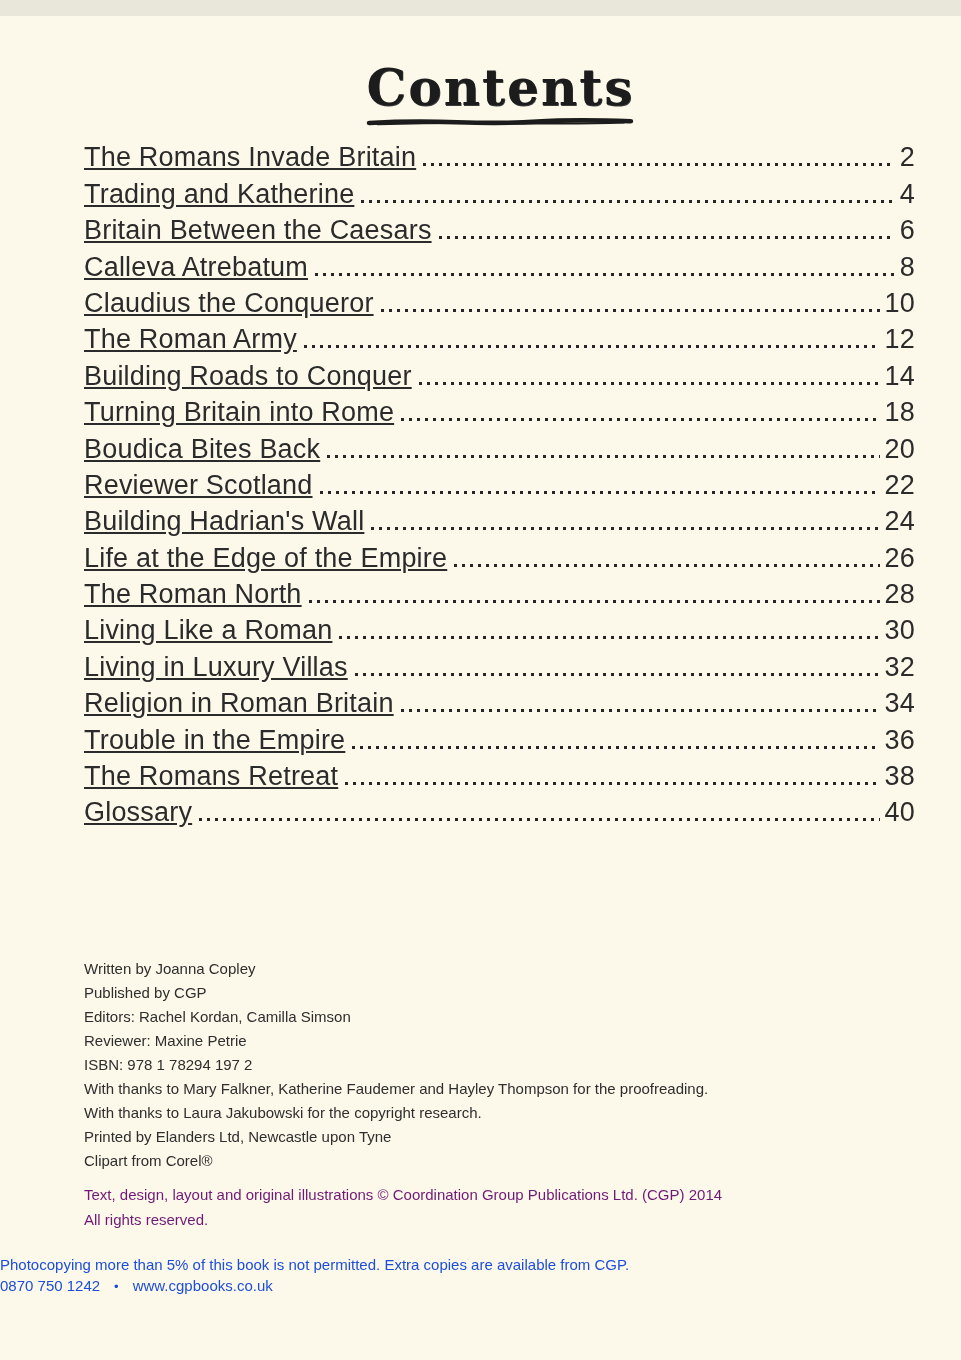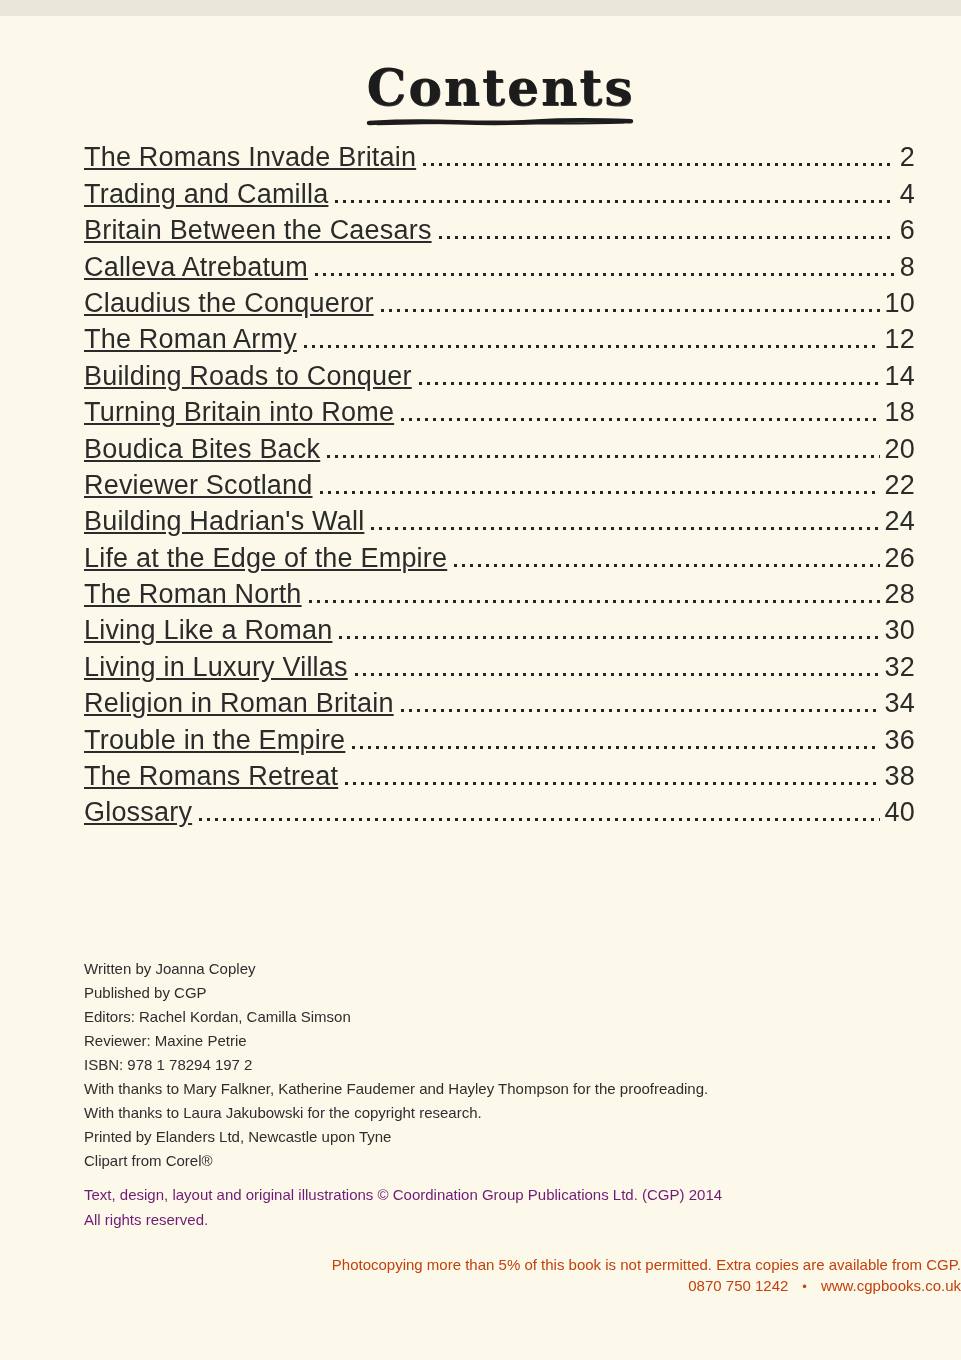--- a/index.html
+++ b/index.html
@@ -95,24 +95,24 @@
     font-size: 15px;
     line-height: 25px;
     color: #701a75;
   }
   
   .footer {
     position: absolute;
     top: 1238px;
     left: 0;
     right: 0;
-    text-align: right;
+    text-align: left;
     font-size: 15px;
     line-height: 21px;
-    color: #c2410c;
+    color: #1d4ed8;
   }
   .footer .contact span {
     display: inline-block;
   }
   .footer .sep {
     margin: 0 14px;
     font-size: 13px;
   }
 </style>
 </head>
@@ -130,21 +130,21 @@
     </div>
   </div>
 
   <div class="toc">
       <div class="toc-row">
         <span class="toc-label">The Romans Invade Britain</span>
         <span class="leader"></span>
         <span class="toc-page">2</span>
       </div>
       <div class="toc-row">
-        <span class="toc-label">Trading and Camilla</span>
+        <span class="toc-label">Trading and Katherine</span>
         <span class="leader"></span>
         <span class="toc-page">4</span>
       </div>
       <div class="toc-row">
         <span class="toc-label">Britain Between the Caesars</span>
         <span class="leader"></span>
         <span class="toc-page">6</span>
       </div>
       <div class="toc-row">
         <span class="toc-label">Calleva Atrebatum</span>

